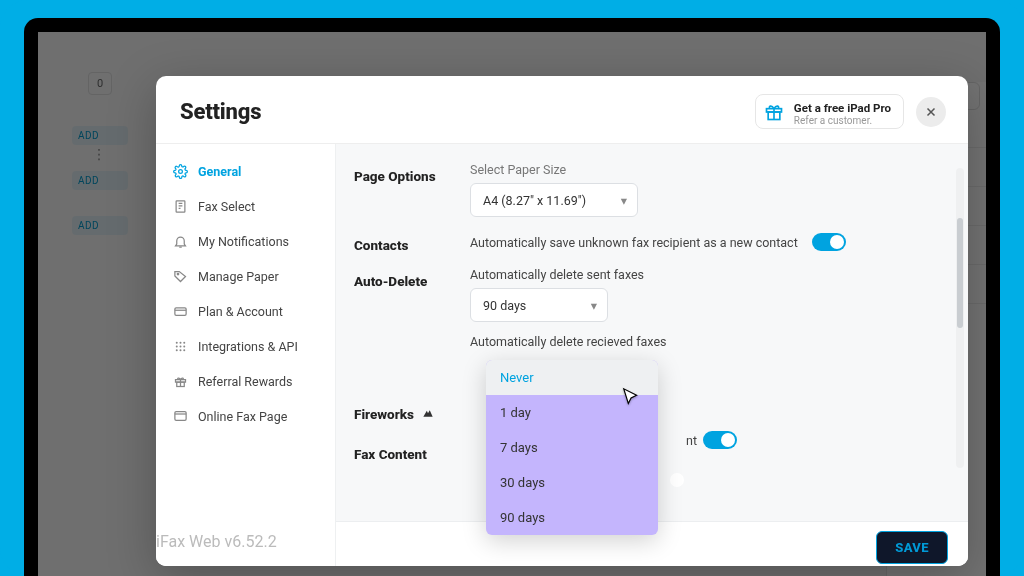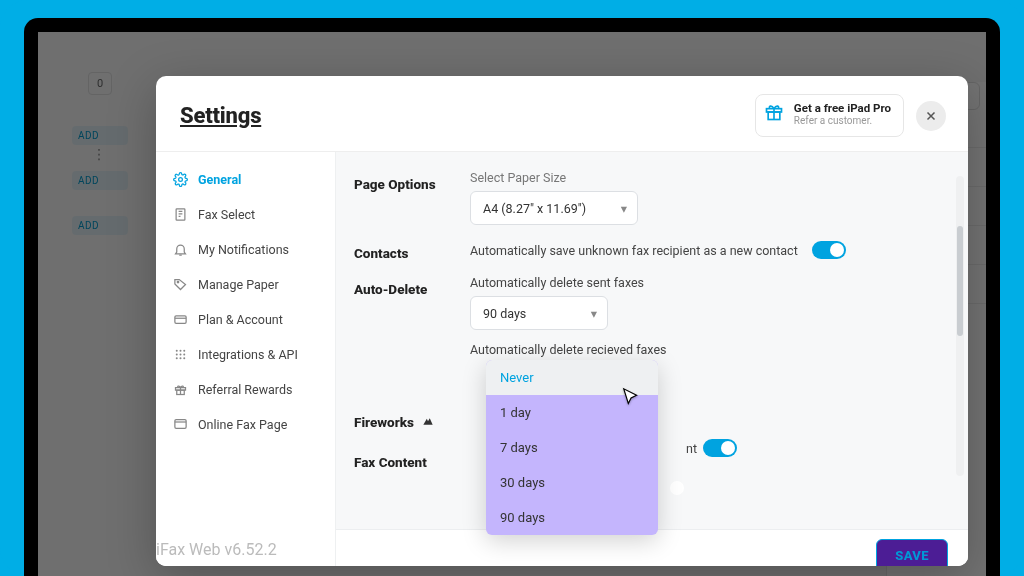--- a/index.html
+++ b/index.html
@@ -16,23 +16,23 @@
   .bg-right .cal { display:flex; align-items:center; gap:4px; font-size:12px; color:#0099cc; padding:6px 8px; border:1px solid #e0e0e0; border-radius:6px; margin:0 6px 8px 6px;}
   .bg-right .row { font-size:11.5px; color:#333; padding:12px 10px; border-top:1px solid #eee; text-align:left;}
   .bg-left { position:absolute; top:76px; left:0; width:90px;}
   .bg-left .chip { font-size:10px; color:#0099cc; background:rgba(0,153,204,0.08); border-radius:4px; padding:4px 6px; margin:18px 0 26px 34px; letter-spacing:0.5px;}
   .bg-num { position:absolute; left:50px; top:40px; color:#666; font-size:11px; border:1px solid #ddd; padding:4px 8px; border-radius:4px;}
   .bg-dots { position:absolute; left:54px; top:120px; color:#888; font-size:14px; line-height:4px; letter-spacing:0;}
 
   
   .modal { position:absolute; left:118px; top:44px; width:812px; height:490px; background:#fff; border-radius:10px; box-shadow:0 12px 48px rgba(0,0,0,0.25); overflow:hidden;}
   .modal-head { display:flex; align-items:center; justify-content:space-between; padding:18px 22px 14px 24px; }
-  .modal-title { font-size:22px; font-weight:800; color:#222; letter-spacing:-0.2px;text-decoration:underline;}
+  .modal-title { font-size:22px; font-weight:800; color:#222; letter-spacing:-0.2px;}
   .head-right { display:flex; align-items:center; gap:12px;}
-  .promo { display:flex; align-items:center; gap:10px; border:1px solid #e6e6e6; border-radius:8px; padding:6px 12px 10px 8px;}
+  .promo { display:flex; align-items:center; gap:10px; border:1px solid #e6e6e6; border-radius:8px; padding:6px 12px 2px 8px;}
   .promo .ic { color:#00a3e0; }
   .promo .t1 { font-size:11.5px; font-weight:700; color:#222;}
   .promo .t2 { font-size:10px; color:#999;}
   .close { width:30px; height:30px; border-radius:50%; background:#ececec; display:flex; align-items:center; justify-content:center; color:#555; cursor:pointer;}
   .close svg{width:12px;height:12px;}
 
   .modal-body { display:flex; height:calc(100% - 60px); background:#f7f8f9; border-top:1px solid #eee;}
   .sidebar { width:180px; background:#fff; border-right:1px solid #eef0f1; padding:10px 0; display:flex; flex-direction:column;}
   .sb-item { display:flex; align-items:center; gap:10px; padding:10px 16px; font-size:12.5px; color:#444; cursor:pointer;}
   .sb-item.active { color:#00a3e0; font-weight:700;}
@@ -49,21 +49,21 @@
   .select { width:168px; height:34px; border:1px solid #dcdfe3; border-radius:6px; background:#fff; display:flex; align-items:center; justify-content:space-between; padding:0 10px 0 12px; font-size:12.5px; color:#333; cursor:pointer;}
   .select.sm{width:138px;}
   .select .chev{color:#888;}
   .togrow { display:flex; align-items:center; justify-content:flex-start; gap:14px; font-size:12.5px; color:#444; padding:2px 0;}
   .togrow .txt{flex:0 0 auto;}
   .toggle { width:34px; height:18px; border-radius:10px; background:#00a3e0; position:relative; cursor:pointer;}
   .toggle::after{content:""; position:absolute; width:14px; height:14px; background:#fff; border-radius:50%; top:2px; right:2px;}
   .fireworks-ic{display:inline-block; margin-left:4px;}
 
   .savebar { position:absolute; left:0; right:0; bottom:0; height:52px; background:#fff; border-top:1px solid #eceef0; display:flex; justify-content:flex-end; align-items:center; padding:0 20px;}
-  .savebtn { border:1px solid #00a3e0; color:#0099d6; background:#4c1d95; font-weight:800; font-size:13px; letter-spacing:0.4px; padding:8px 18px; border-radius:6px; cursor:pointer;}
+  .savebtn { border:1px solid #00a3e0; color:#0099d6; background:#0f172a; font-weight:800; font-size:13px; letter-spacing:0.4px; padding:8px 18px; border-radius:6px; cursor:pointer;}
 
   
   .menu { position:absolute; left:448px; top:328px; width:172px; background:#c4b5fd; border-radius:6px; box-shadow:0 6px 24px rgba(0,0,0,0.18); overflow:hidden; z-index:30;}
   .menu .mi { padding:10px 14px; font-size:13px; color:#333; cursor:pointer;}
   .menu .mi.sel { background:#eef0f2; color:#00a3e0;}
   .cursor { position:absolute; left:583px; top:355px; z-index:40; }
   .cursor svg{width:22px;height:22px;filter:drop-shadow(0 1px 1px rgba(0,0,0,0.3));}
 
   .scroll-hint{position:absolute; top:24px; right:4px; width:8px; height:300px; background:rgba(0,0,0,0.03); border-radius:4px;}
   .scroll-hint::after{content:"";position:absolute;left:1px;top:50px;width:6px;height:110px;background:#c9cdd1;border-radius:3px;}

